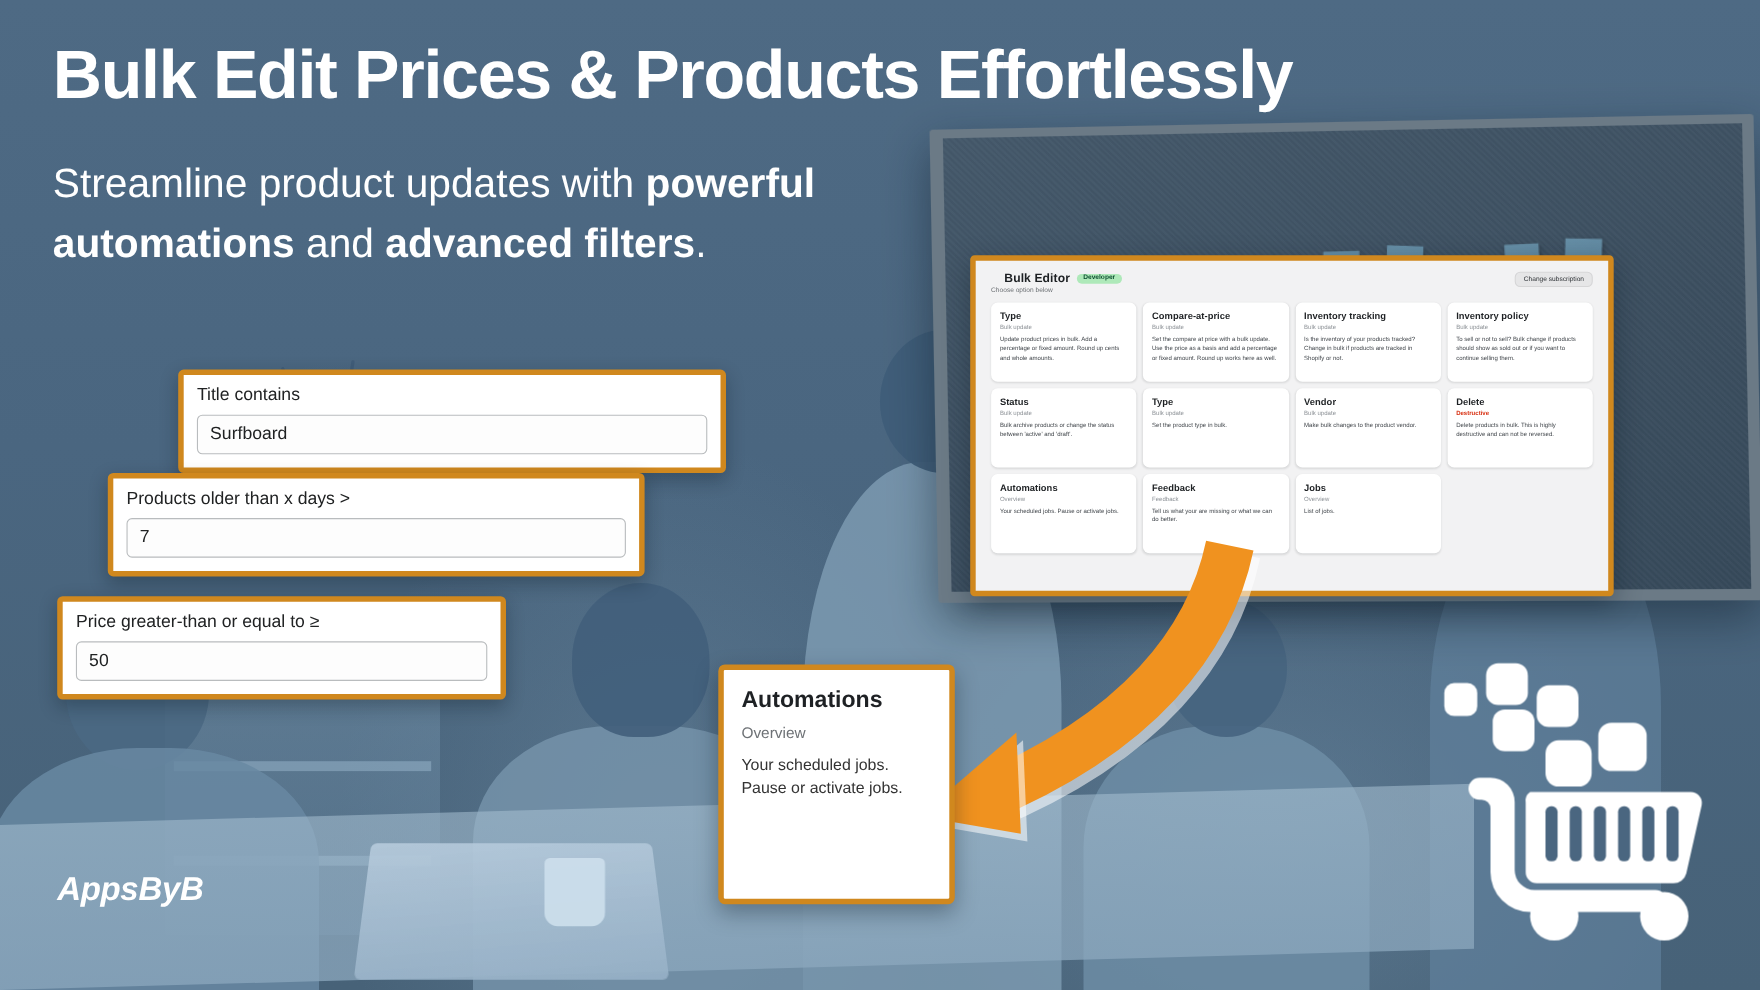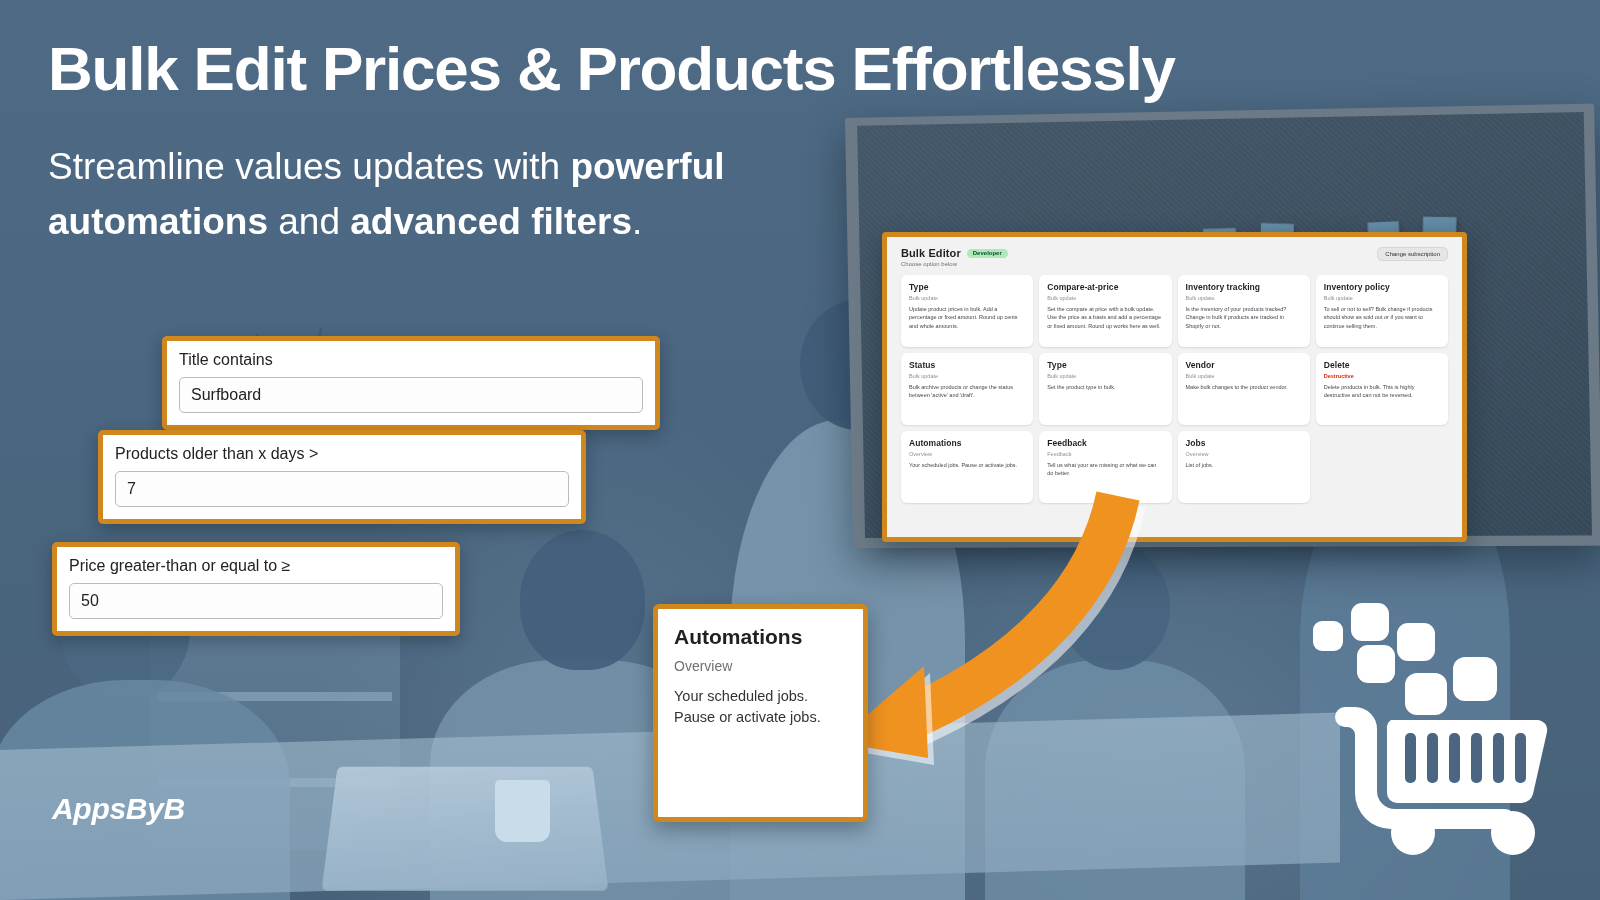--- a/index.html
+++ b/index.html
@@ -104,21 +104,21 @@
     border-radius: 4px;
     box-shadow: 0 8px 24px rgba(10,22,34,.35);
     overflow: hidden;
   }
   #panel-header {
     padding: 10px 14px 4px 14px;
     display: flex; align-items: flex-start; justify-content: space-between;
   }
   #panel-title-wrap { display: flex; flex-direction: column; gap: 2px; }
   .title-row { display: flex; align-items: center; gap: 6px; }
-  #panel-title { font-size: 11px; font-weight: bold; color: #1e2124; letter-spacing: .1px; }
+  #panel-title { font-size: 11px; font-weight: bold; color: #1e2124; letter-spacing: .1px; margin-left: 12px; }
   #dev-badge {
     font-size: 6px; color: #0f5132; background: #aee9b9;
     border-radius: 7px; padding: 1.5px 6px; font-weight: 600; white-space: nowrap;
   }
   #panel-subtitle { font-size: 6px; color: #6d7175; }
   #change-sub {
     font-size: 6px; color: #2c3034; background: #e6e6e7;
     border: 1px solid #d6d6d7; border-radius: 5px; padding: 3px 7px; white-space: nowrap;
   }
   #card-grid {
@@ -243,21 +243,21 @@
         <div class="sticky" style="left: 340px; top: 108px; width: 32px; height: 48px; transform: rotate(-1deg);"></div>
         <div class="sticky" style="left: 395px; top: 104px; width: 32px; height: 48px; transform: rotate(3deg);"></div>
         <div class="sticky" style="left: 500px; top: 104px; width: 30px; height: 44px; transform: rotate(-2deg);"></div>
         <div class="sticky" style="left: 552px; top: 100px; width: 32px; height: 46px; transform: rotate(2deg);"></div>
         <div class="sticky" style="left: 345px; top: 190px; width: 30px; height: 40px; transform: rotate(1deg);"></div>
         <div class="sticky" style="left: 398px; top: 188px; width: 30px; height: 40px; transform: rotate(-2deg);"></div>
       </div>
   </div>
 
   <h1 id="headline">Bulk Edit Prices &amp; Products Effortlessly</h1>
-  <p id="subheadline"><span>Streamline values updates with </span><b>powerful automations</b><span> and </span><b>advanced filters</b><span>.</span></p>
+  <p id="subheadline"><span>Streamline product updates with </span><b>powerful automations</b><span> and </span><b>advanced filters</b><span>.</span></p>
 
   <div id="panel">
     <div id="panel-header">
       <div id="panel-title-wrap">
         <div class="title-row">
           <span id="panel-title">Bulk Editor</span>
           <span id="dev-badge">Developer</span>
         </div>
         <span id="panel-subtitle">Choose option below</span>
       </div>

